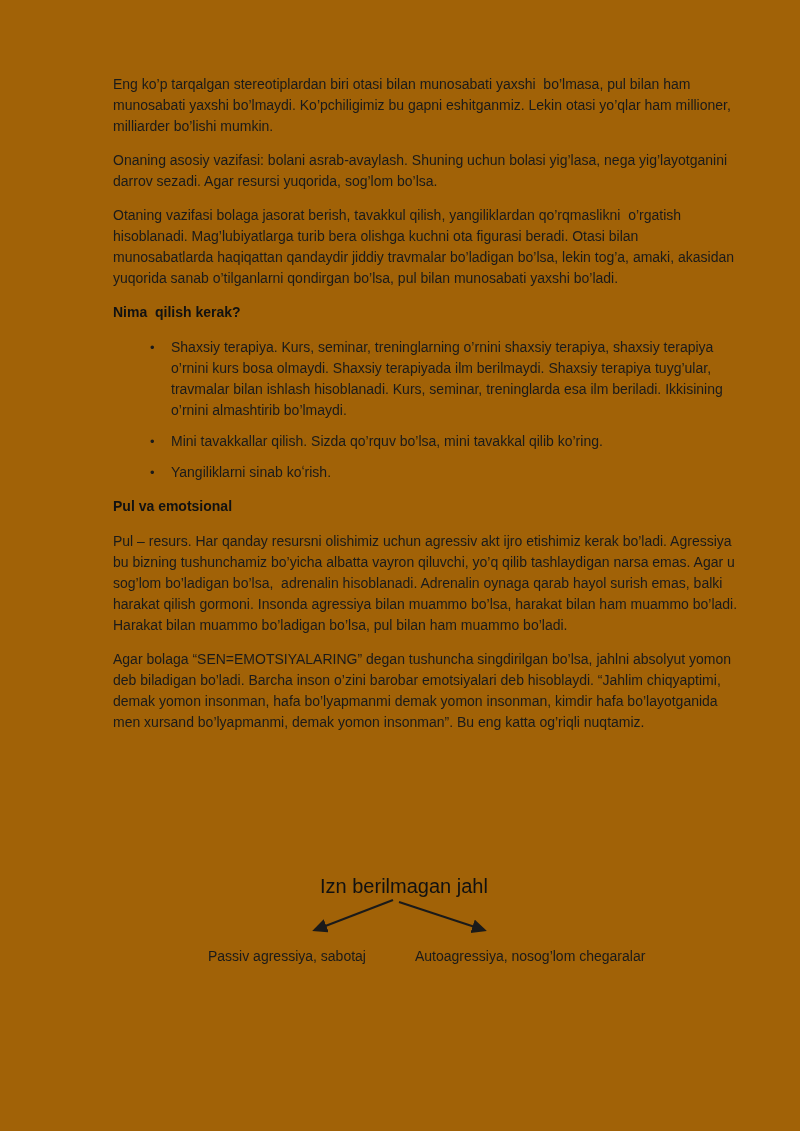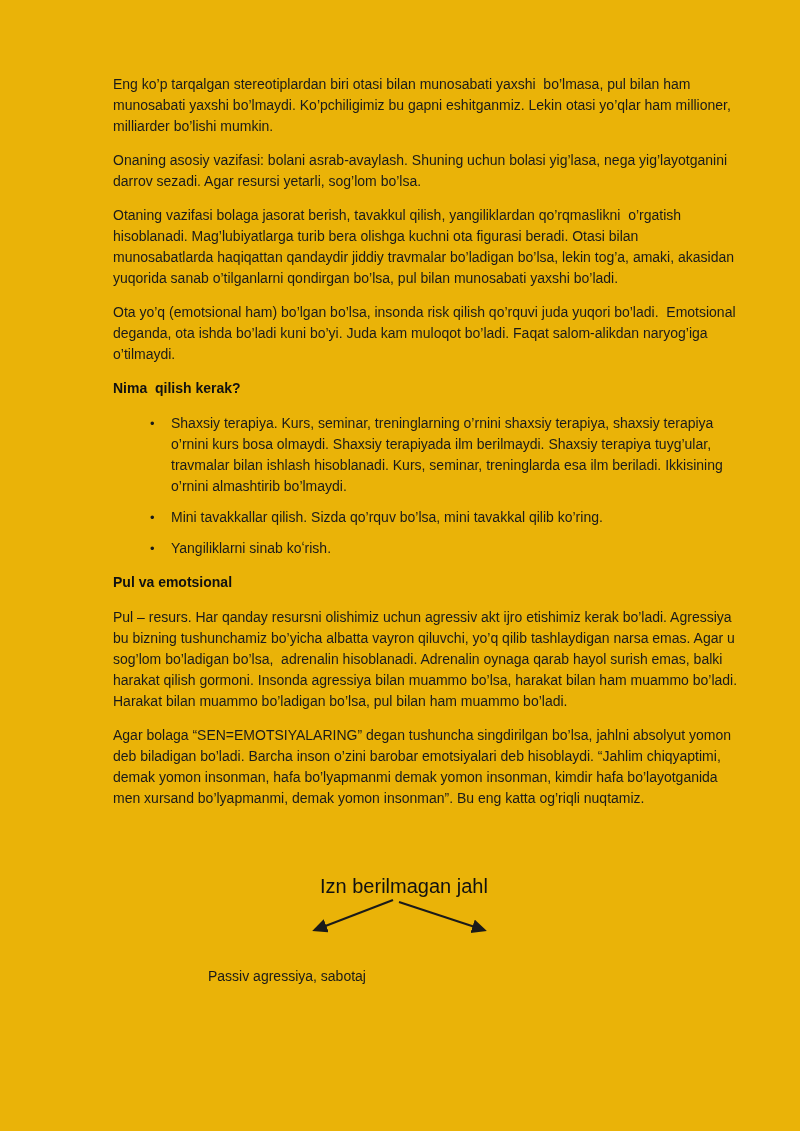--- a/index.html
+++ b/index.html
@@ -4,21 +4,21 @@
 <style>
   html, body {
     margin: 0;
     padding: 0;
     background: #ffffff;
   }
   .page {
     position: relative;
     width: 800px;
     height: 1131px;
-    background: #eab308;
+    background: #a16207;
     font-family: "Liberation Sans", sans-serif;
     color: #1a1a1a;
     overflow: hidden;
   }
   .content {
     position: absolute;
     left: 113px;
     top: 74px;
     width: 627px;
     font-size: 14px;
@@ -71,41 +71,40 @@
     white-space: nowrap;
     text-align: center;
   }
   .diagram-svg {
     position: absolute;
     left: 185px;
     top: 31px;
   }
   .diagram-label {
     position: absolute;
-    top: 99px;
+    top: 79px;
     font-size: 14px;
     line-height: 21px;
     white-space: nowrap;
   }
   .diagram-label.left  { left: 95px; }
   .diagram-label.right { left: 302px; }
 </style>
 </head>
 <body>
 
 <div class="page">
   <div class="content">
 
     <p class="para">Eng ko’p tarqalgan stereotiplardan biri otasi bilan munosabati yaxshi  bo’lmasa, pul bilan ham munosabati yaxshi bo’lmaydi. Ko’pchiligimiz bu gapni eshitganmiz. Lekin otasi yo’qlar ham millioner, milliarder bo’lishi mumkin.</p>
 
-    <p class="para">Onaning asosiy vazifasi: bolani asrab-avaylash. Shuning uchun bolasi yig’lasa, nega yig’layotganini darrov sezadi. Agar resursi yetarli, sog’lom bo’lsa.</p>
+    <p class="para">Onaning asosiy vazifasi: bolani asrab-avaylash. Shuning uchun bolasi yig’lasa, nega yig’layotganini darrov sezadi. Agar resursi yuqorida, sog’lom bo’lsa.</p>
 
     <p class="para">Otaning vazifasi bolaga jasorat berish, tavakkul qilish, yangiliklardan qo’rqmaslikni  o’rgatish hisoblanadi. Mag’lubiyatlarga turib bera olishga kuchni ota figurasi beradi. Otasi bilan munosabatlarda haqiqattan qandaydir jiddiy travmalar bo’ladigan bo’lsa, lekin tog’a, amaki, akasidan yuqorida sanab o’tilganlarni qondirgan bo’lsa, pul bilan munosabati yaxshi bo’ladi.</p>
 
-    <p class="para">Ota yo’q (emotsional ham) bo’lgan bo’lsa, insonda risk qilish qo’rquvi juda yuqori bo’ladi.  Emotsional deganda, ota ishda bo’ladi kuni bo’yi. Juda kam muloqot bo’ladi. Faqat salom-alikdan naryog’iga o’tilmaydi.</p>
 
     <h2 class="heading">Nima  qilish kerak?</h2>
 
     <ul class="bullets">
       <li>Shaxsiy terapiya. Kurs, seminar, treninglarning o’rnini shaxsiy terapiya, shaxsiy terapiya o’rnini kurs bosa olmaydi. Shaxsiy terapiyada ilm berilmaydi. Shaxsiy terapiya tuyg’ular, travmalar bilan ishlash hisoblanadi. Kurs, seminar, treninglarda esa ilm beriladi. Ikkisining o’rnini almashtirib bo’lmaydi.</li>
       <li>Mini tavakkallar qilish. Sizda qo’rquv bo’lsa, mini tavakkal qilib ko’ring.</li>
       <li>Yangiliklarni sinab koʻrish.</li>
     </ul>
 
     <h2 class="heading">Pul va emotsional</h2>
@@ -123,14 +122,15 @@
       <defs>
         <marker id="ah" markerWidth="9" markerHeight="8" refX="6" refY="3.5" orient="auto" markerUnits="strokeWidth">
           <path d="M0,0 L7.5,3.5 L0,7 z" fill="#1a1a1a"></path>
         </marker>
       </defs>
       <line x1="95" y1="2" x2="17" y2="32" stroke="#1a1a1a" stroke-width="2" marker-end="url(#ah)"></line>
       <line x1="101" y1="4" x2="186" y2="32" stroke="#1a1a1a" stroke-width="2" marker-end="url(#ah)"></line>
     </svg>
 
     <div class="diagram-label left">Passiv agressiya, sabotaj</div>
+    <div class="diagram-label right">Autoagressiya, nosog’lom chegaralar</div>
   </div>
 </div>
 
 </body></html>

